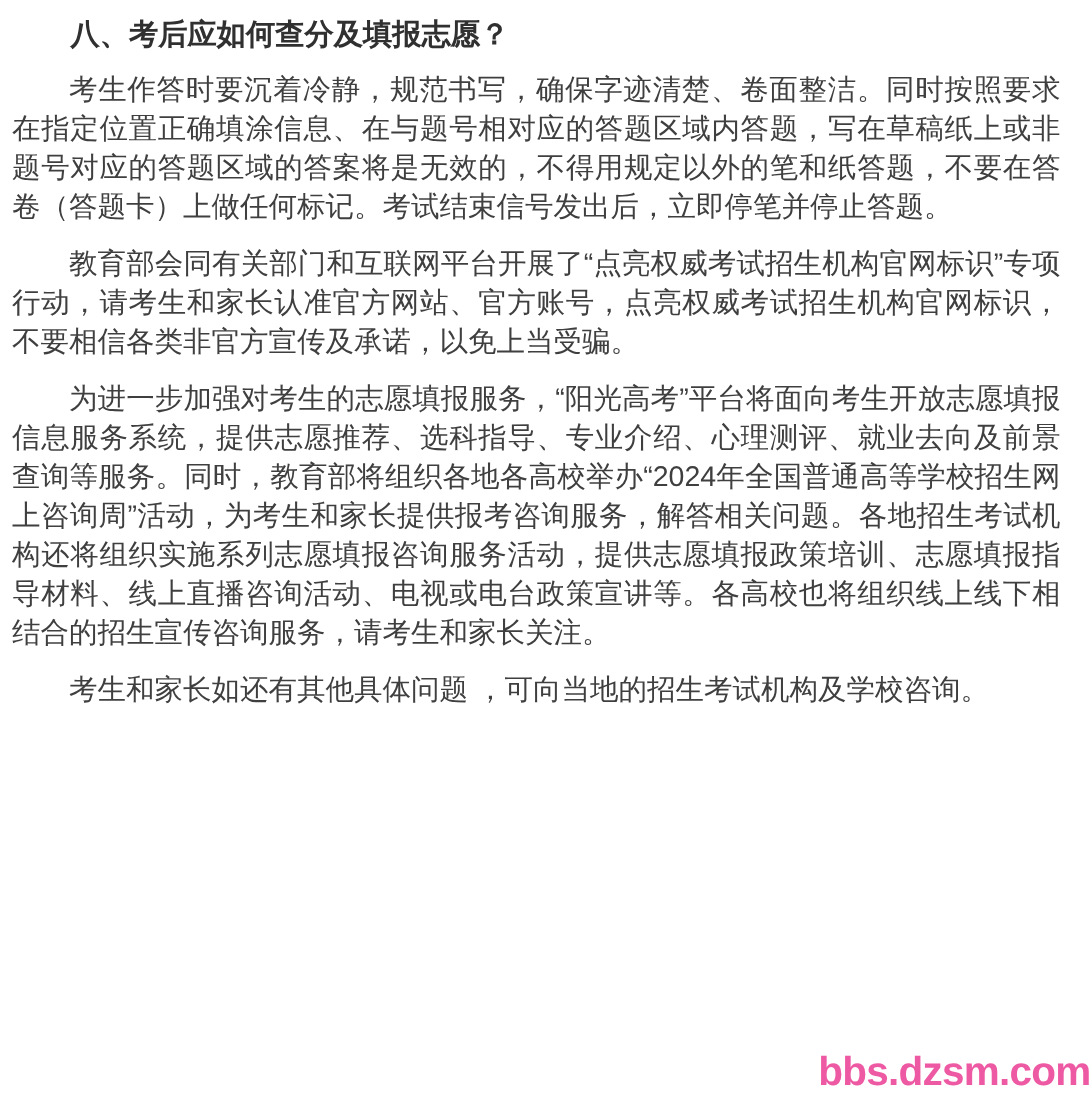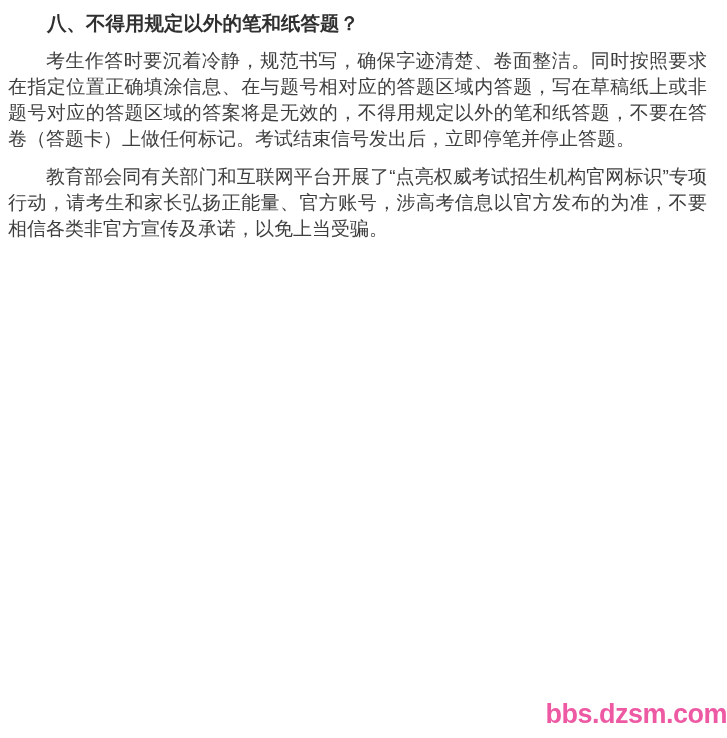--- a/index.html
+++ b/index.html
@@ -45,21 +45,23 @@
     opacity: 0.9;
     white-space: nowrap;
     pointer-events: none;
   }
 </style>
 </head>
 <body>
 
 <main class="doc">
 
-  <h3 class="question-heading">八、不得用规定以外的笔和纸答题？</h3>
+  <h3 class="question-heading">八、考后应如何查分及填报志愿？</h3>
   <p class="para">考生作答时要沉着冷静，规范书写，确保字迹清楚、卷面整洁。同时按照要求在指定位置正确填涂信息、在与题号相对应的答题区域内答题，写在草稿纸上或非题号对应的答题区域的答案将是无效的，不得用规定以外的笔和纸答题，不要在答卷（答题卡）上做任何标记。考试结束信号发出后，立即停笔并停止答题。</p>
 
-  <p class="para">教育部会同有关部门和互联网平台开展了“点亮权威考试招生机构官网标识”专项行动，请考生和家长弘扬正能量、官方账号，涉高考信息以官方发布的为准，不要相信各类非官方宣传及承诺，以免上当受骗。</p>
+  <p class="para">教育部会同有关部门和互联网平台开展了“点亮权威考试招生机构官网标识”专项行动，请考生和家长认准官方网站、官方账号，点亮权威考试招生机构官网标识，不要相信各类非官方宣传及承诺，以免上当受骗。</p>
 
+  <p class="para">为进一步加强对考生的志愿填报服务，“阳光高考”平台将面向考生开放志愿填报信息服务系统，提供志愿推荐、选科指导、专业介绍、心理测评、就业去向及前景查询等服务。同时，教育部将组织各地各高校举办“2024年全国普通高等学校招生网上咨询周”活动，为考生和家长提供报考咨询服务，解答相关问题。各地招生考试机构还将组织实施系列志愿填报咨询服务活动，提供志愿填报政策培训、志愿填报指导材料、线上直播咨询活动、电视或电台政策宣讲等。各高校也将组织线上线下相结合的招生宣传咨询服务，请考生和家长关注。</p>
+  <p class="para">考生和家长如还有其他具体问题 ，可向当地的招生考试机构及学校咨询。</p>
 
 </main>
 
 <div class="watermark">bbs.dzsm.com</div>
 
 </body></html>

